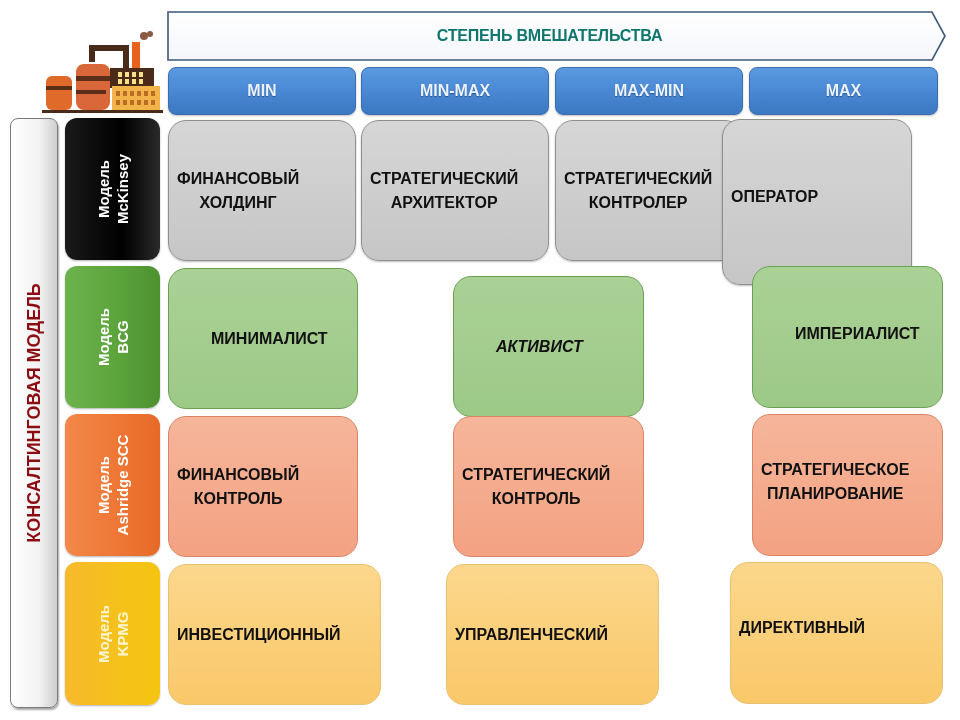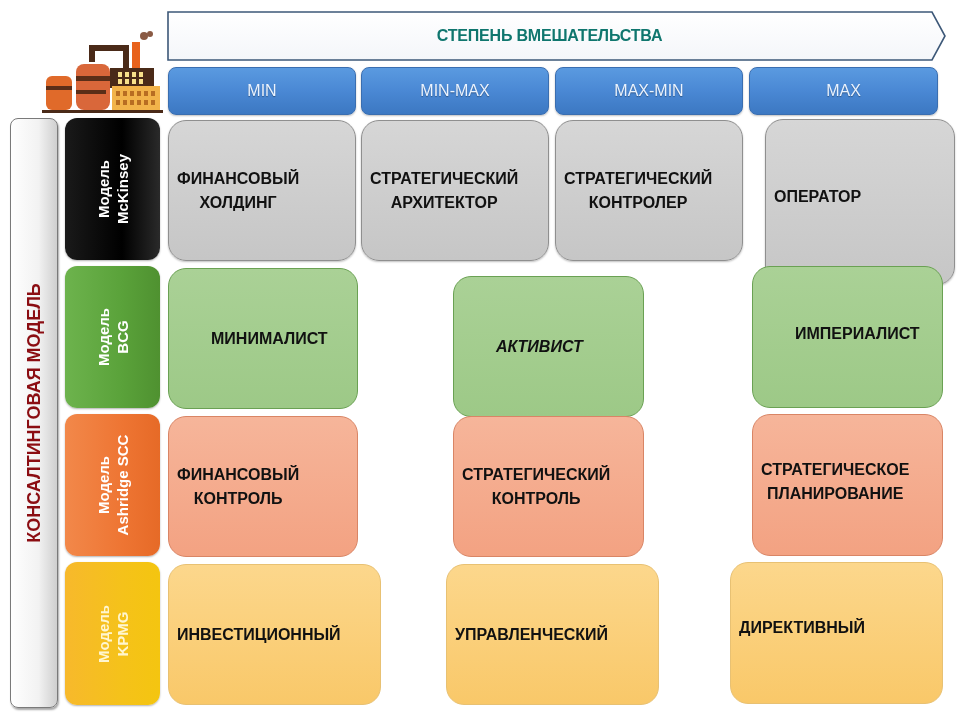--- a/index.html
+++ b/index.html
@@ -22,21 +22,21 @@
     color: #0f766e; font-weight: bold; font-size: 16px; letter-spacing: -0.2px;
   }
 
   
   .col-head {
     top: 67px; height: 48px;
     border-radius: 8px;
     background: linear-gradient(to bottom, #5a9ae0 0%, #4a88d4 50%, #3c78c2 100%);
     border: 1px solid #3a6eb0;
     box-shadow: 0 1px 2px rgba(0,0,0,0.25);
-    color: #eaf3ff; font-weight: normal; font-size: 16px;
+    color: #eaf3ff; font-weight: bold; font-size: 16px;
     display: flex; align-items: center; justify-content: center;
     text-shadow: 0 1px 1px rgba(0,0,0,0.35);
   }
 
   
   .side-label {
     left: 10px; top: 118px; width: 48px; height: 590px;
     border: 1px solid #7a7a7a; border-radius: 8px;
     background: linear-gradient(to right, #ffffff 0%, #f2f2f2 60%, #cfcfcf 100%);
     box-shadow: 1px 2px 2px rgba(0,0,0,0.35);
@@ -201,21 +201,21 @@
       <span>СТРАТЕГИЧЕСКИЙ</span>
       <span>АРХИТЕКТОР</span>
     </div>
 </div>
 <div class="abs cell c-grey" style="left:555px;top:120px;width:188px;height:141px;">
   <div>
       <span>СТРАТЕГИЧЕСКИЙ</span>
       <span>КОНТРОЛЕР</span>
     </div>
 </div>
-<div class="abs cell c-grey" style="left:765px;top:119px;width:190px;height:166px;padding-bottom:10px;">
+<div class="abs cell c-grey" style="left:722px;top:119px;width:190px;height:166px;padding-bottom:10px;">
   <div>
       <span>ОПЕРАТОР</span>
     </div>
 </div>
 
 <div class="abs cell c-green" style="left:168px;top:268px;width:190px;height:141px;">
   <div>
       <span>МИНИМАЛИСТ</span>
     </div>
 </div>

